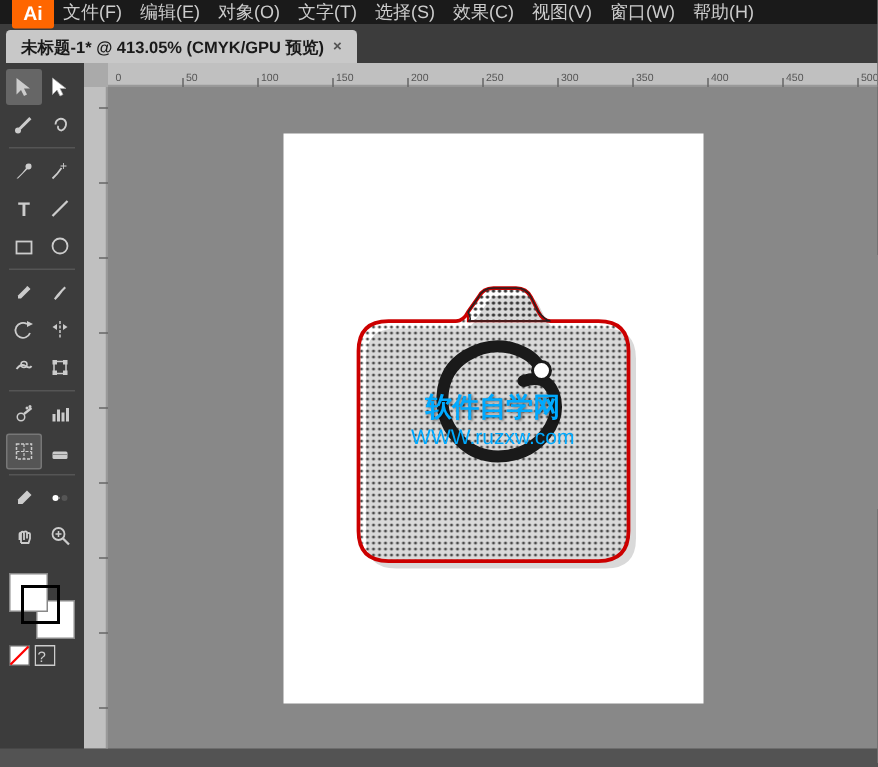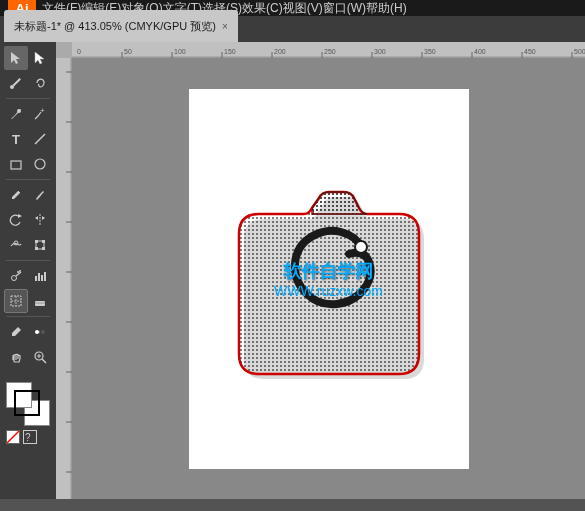--- a/index.html
+++ b/index.html
@@ -29,20 +29,21 @@
       width: 28px;
       height: 22px;
       display: flex;
       align-items: center;
       justify-content: center;
       margin-right: 6px;
       border-radius: 2px;
     }
     #menu-bar {
       display: flex;
+      gap: 12px;
       color: #ccc;
       font-size: 12px;
     }
     #menu-bar span {
       cursor: pointer;
     }
 
     
     #tab-bar {
       height: 26px;
@@ -50,24 +51,25 @@
       display: flex;
       align-items: flex-end;
       padding-left: 4px;
     }
     .tab {
       height: 22px;
       background: #c8c8c8;
       color: #1a1a1a;
       display: flex;
       align-items: center;
-      padding: 16px 10px;
+      padding: 6px 10px;
       font-size: 11px;
       border-radius: 3px 3px 0 0;
       gap: 6px;
+      font-weight: bold;
     }
     .tab-close {
       font-size: 10px;
       color: #555;
       cursor: pointer;
     }
 
     
     #main {
       display: flex;

